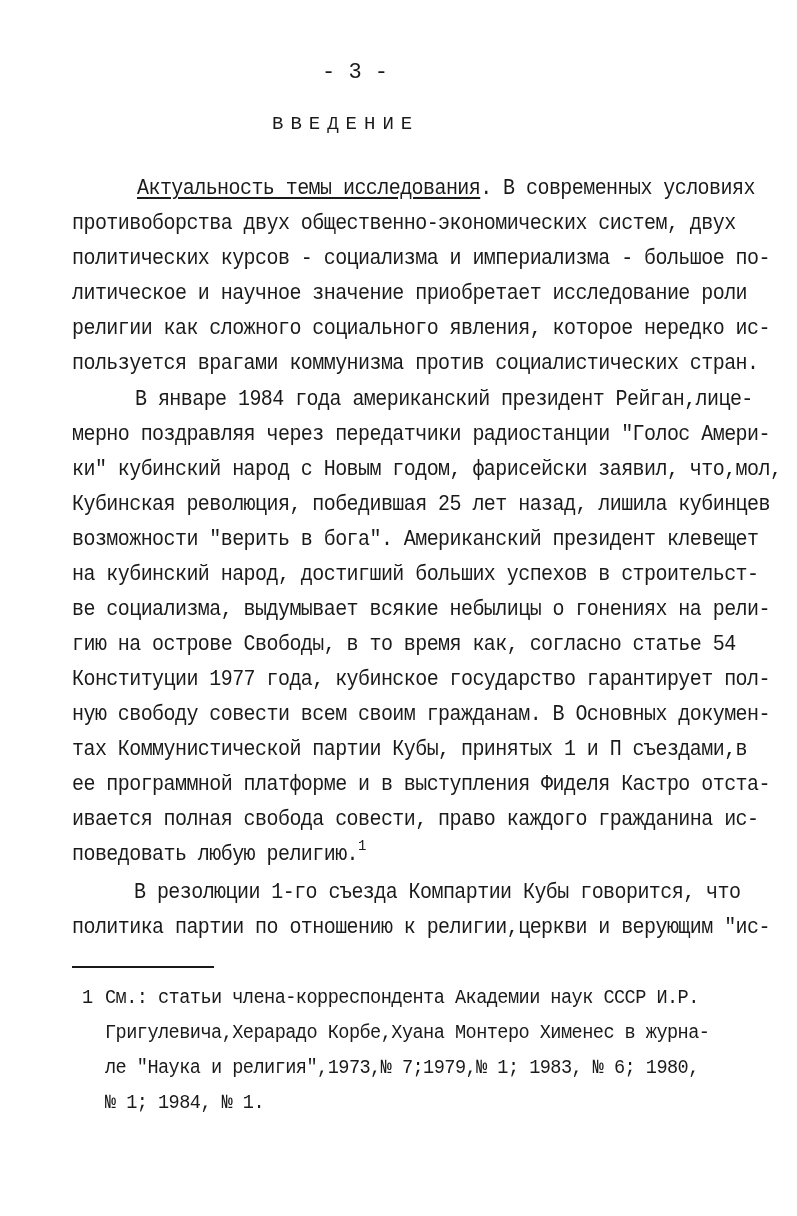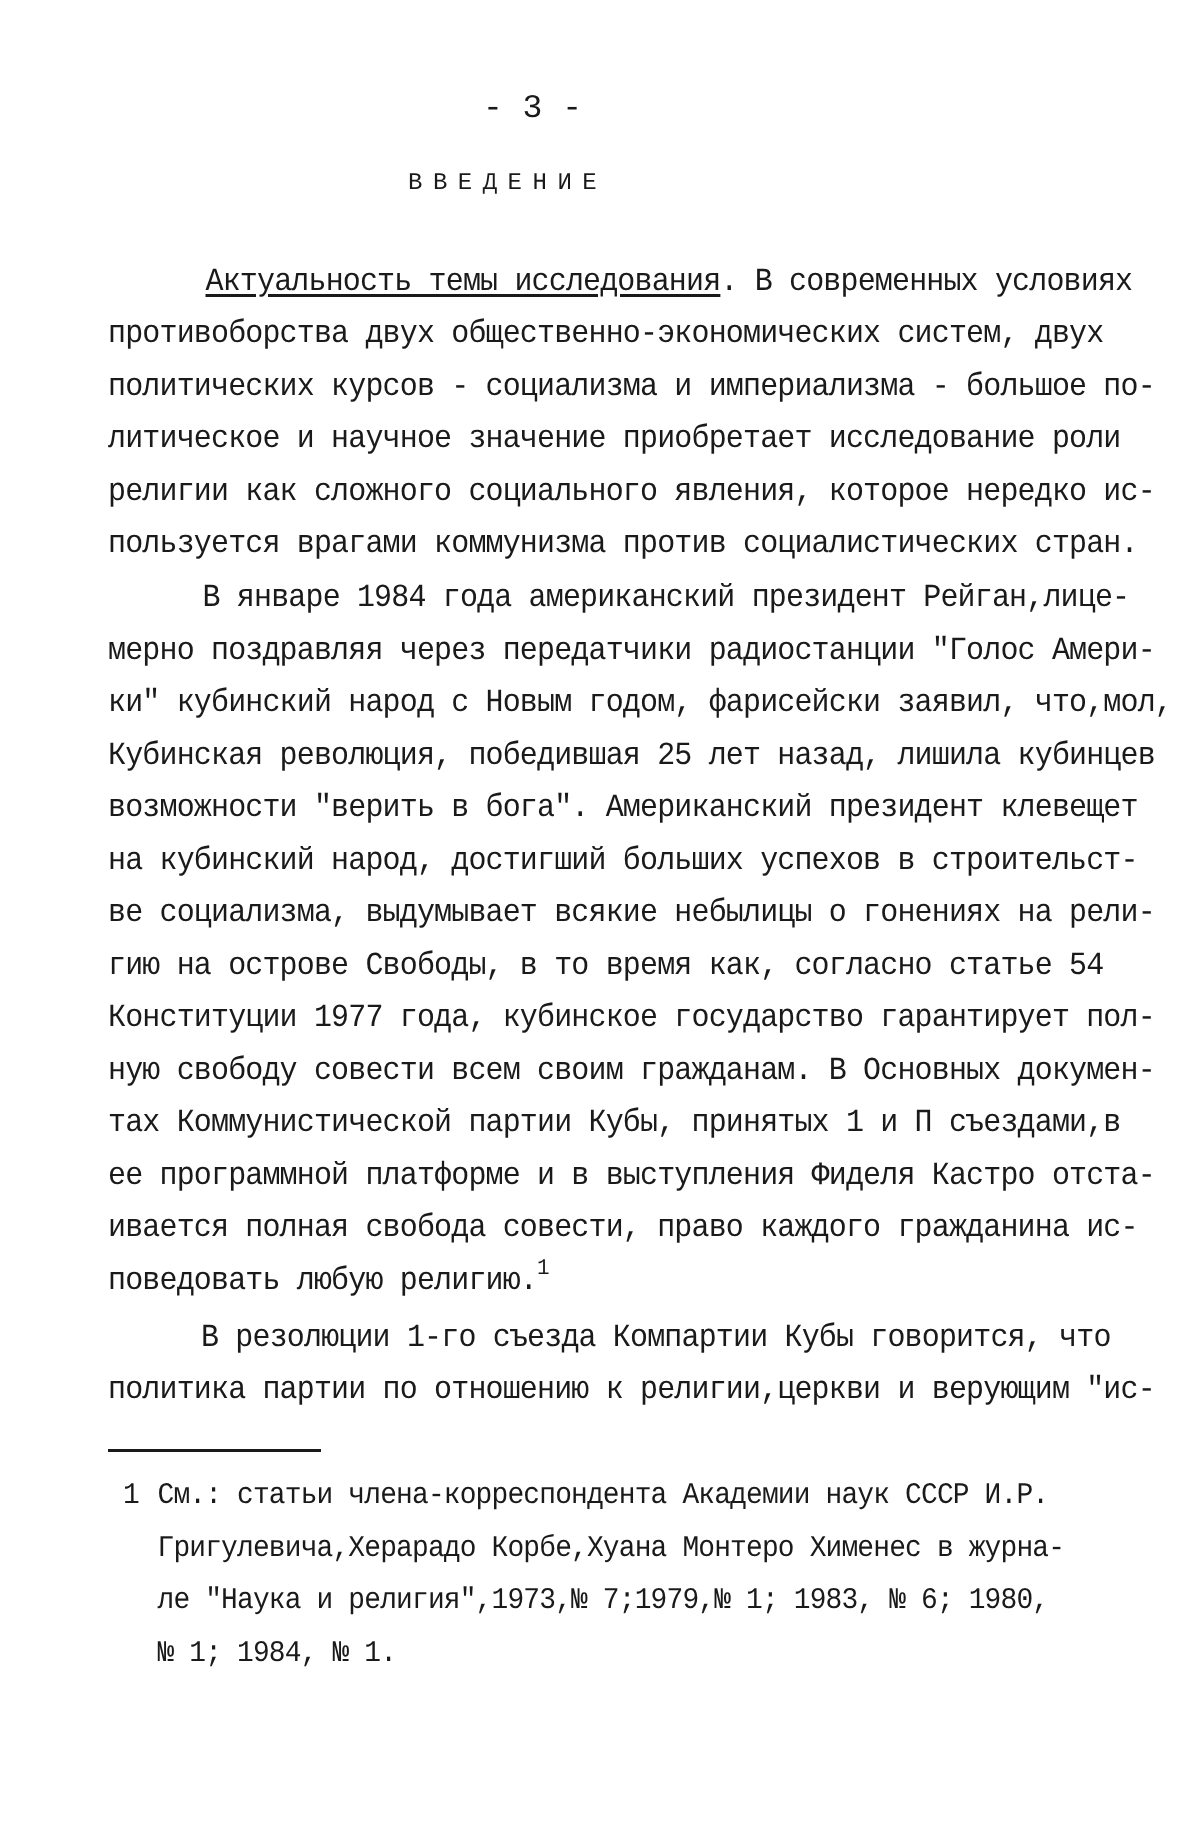--- a/index.html
+++ b/index.html
@@ -2,21 +2,21 @@
 <html><head>
 <meta charset="utf-8">
 <style>
   html, body { margin: 0; padding: 0; background: #ffffff; }
   body { width: 797px; height: 1216px; position: relative; overflow: hidden;
          font-family: "Liberation Mono", "DejaVu Sans Mono", monospace; color: #1a1a1a; }
   .page { position: absolute; left: 0; top: 0; width: 797px; height: 1216px; }
   .line { position: absolute; white-space: pre; font-size: 21.5px; letter-spacing: -0.6px;
           transform: scaleX(0.93); transform-origin: left center; line-height: 24px; }
   .pnum { position: absolute; left: 322px; top: 60px; font-size: 22px; white-space: pre; }
-  .title { position: absolute; left: 272px; top: 113px; font-size: 16px; letter-spacing: 7px; white-space: pre; }
+  .title { position: absolute; left: 272px; top: 113px; font-size: 19px; letter-spacing: 7px; white-space: pre; }
   .ul { text-decoration: underline; text-underline-offset: 3px; }
   sup { font-size: 15px; vertical-align: 10px; line-height: 0; }
   .rule { position: absolute; left: 72px; top: 966px; width: 142px; height: 2px; background: #1a1a1a; }
   .fn { font-size: 20px; }
 </style>
 </head>
 <body>
 
 <div class="page">
 

